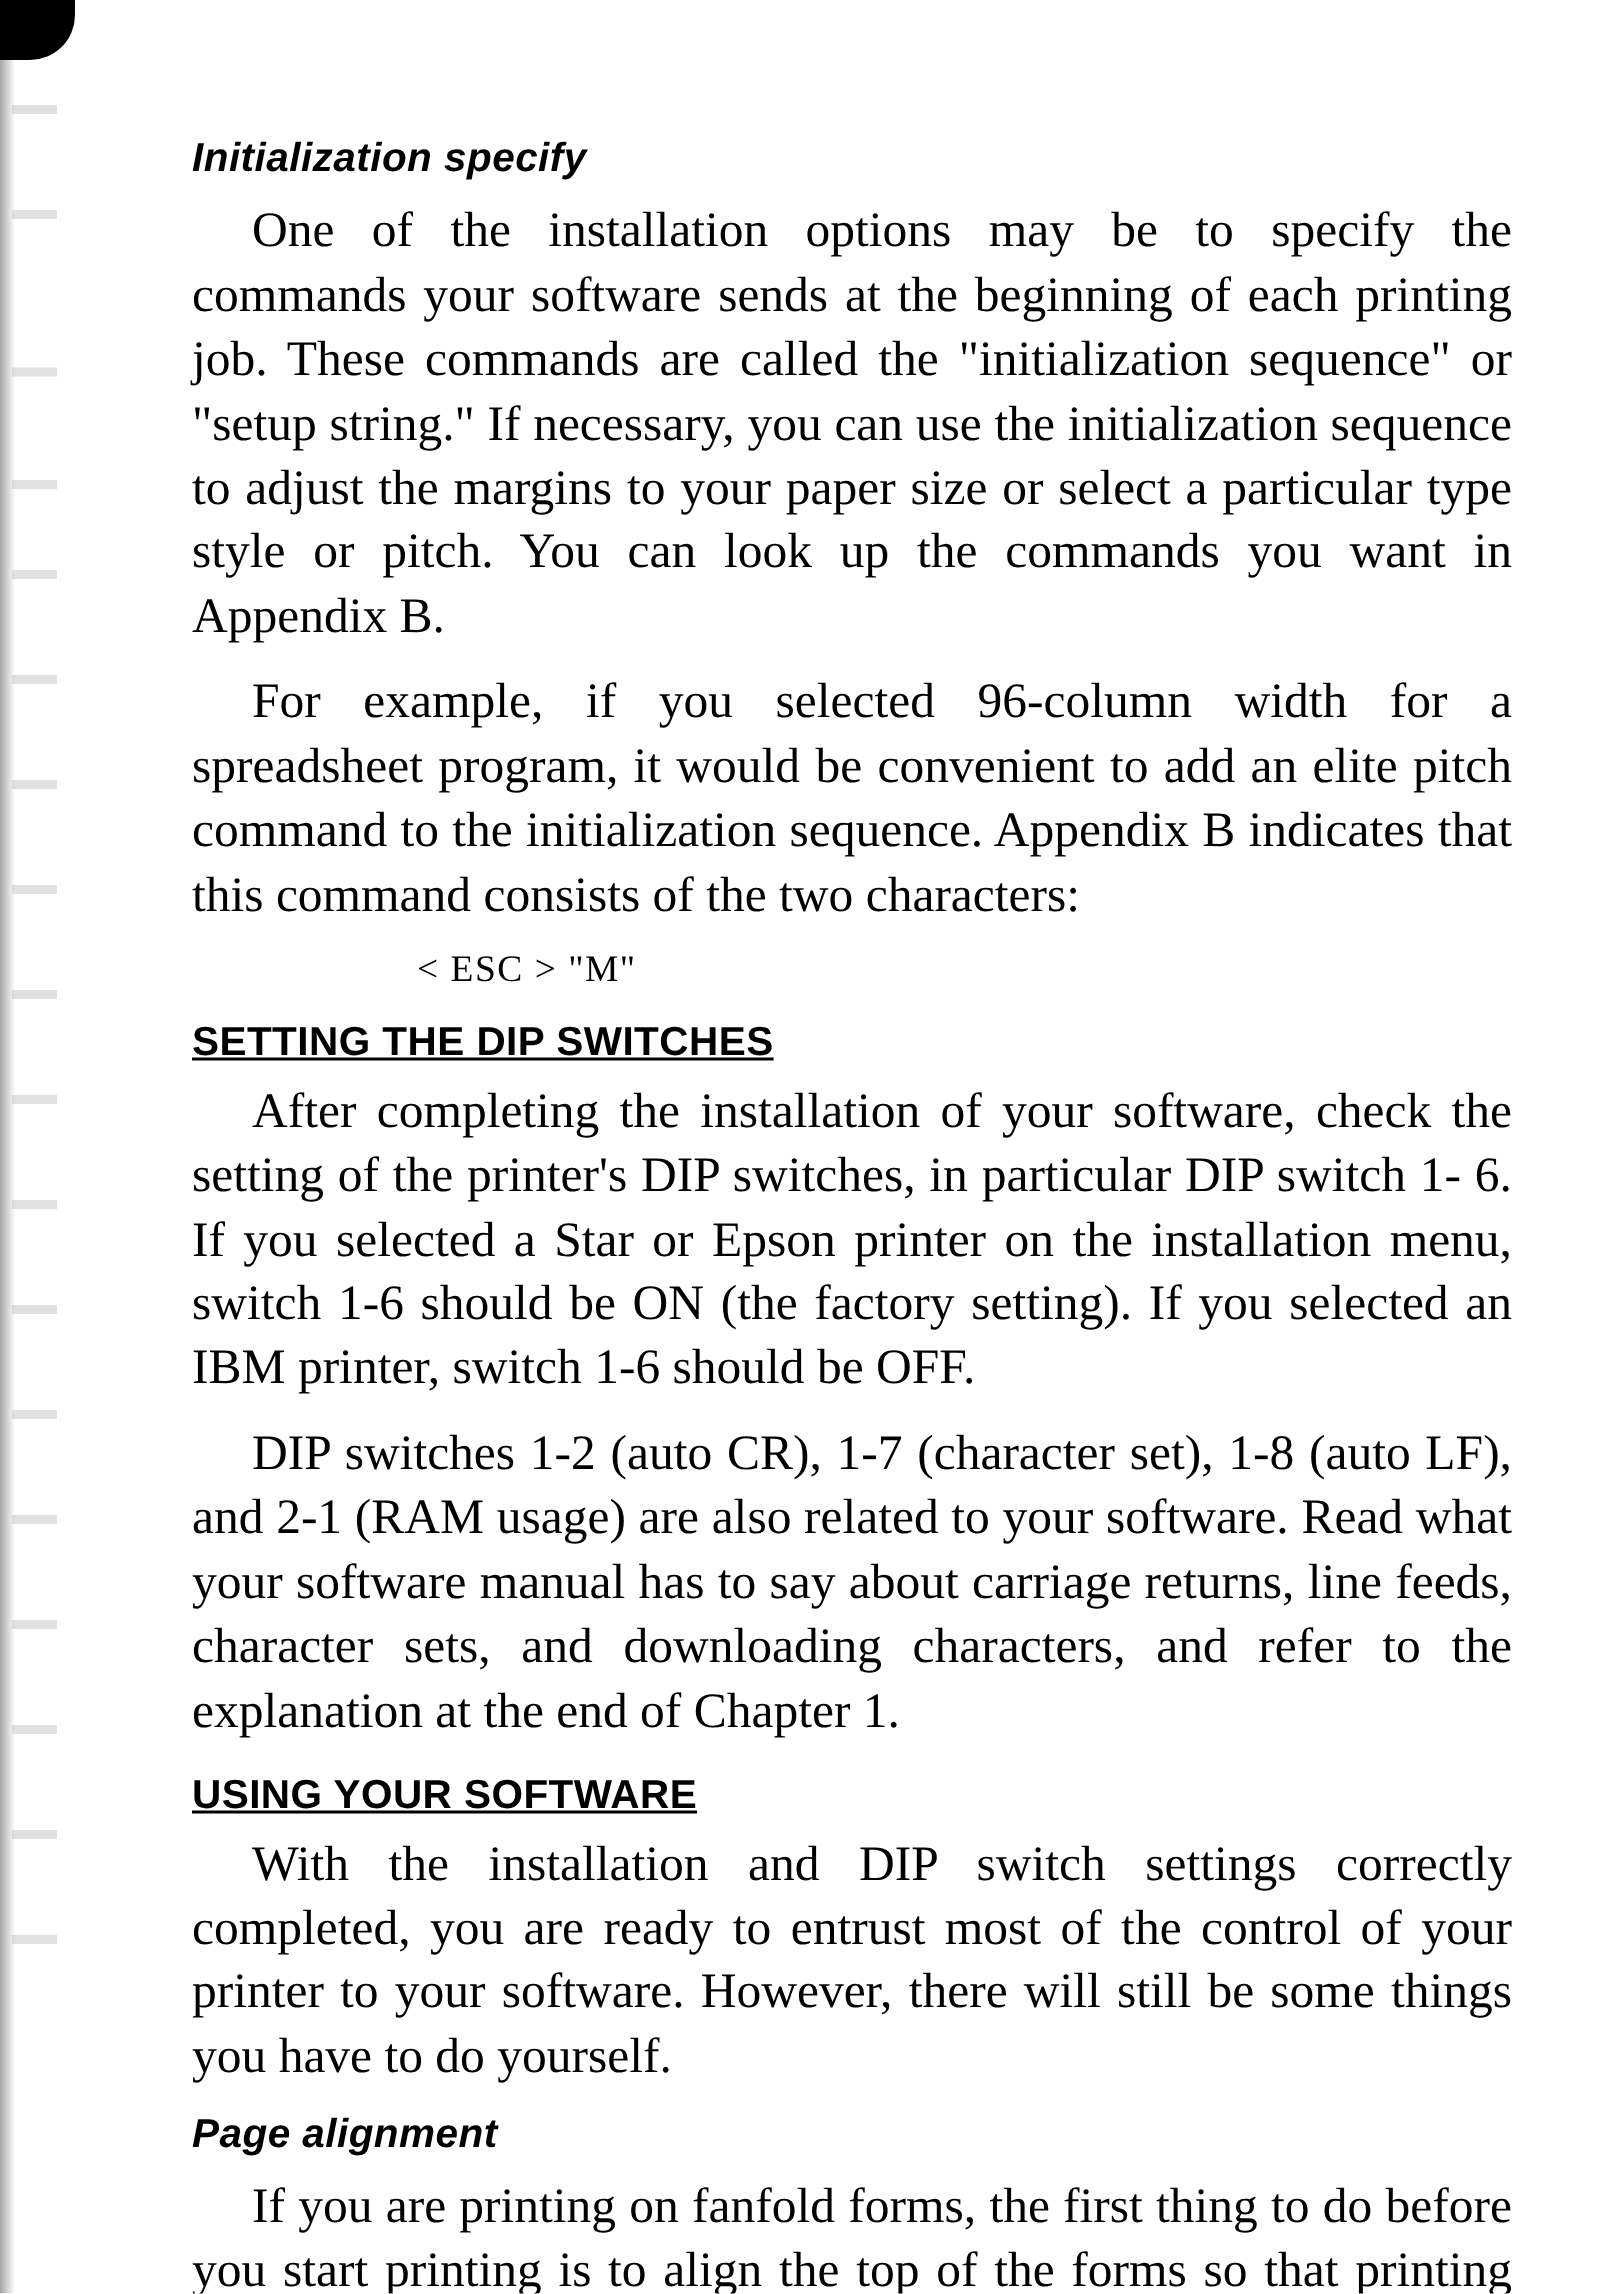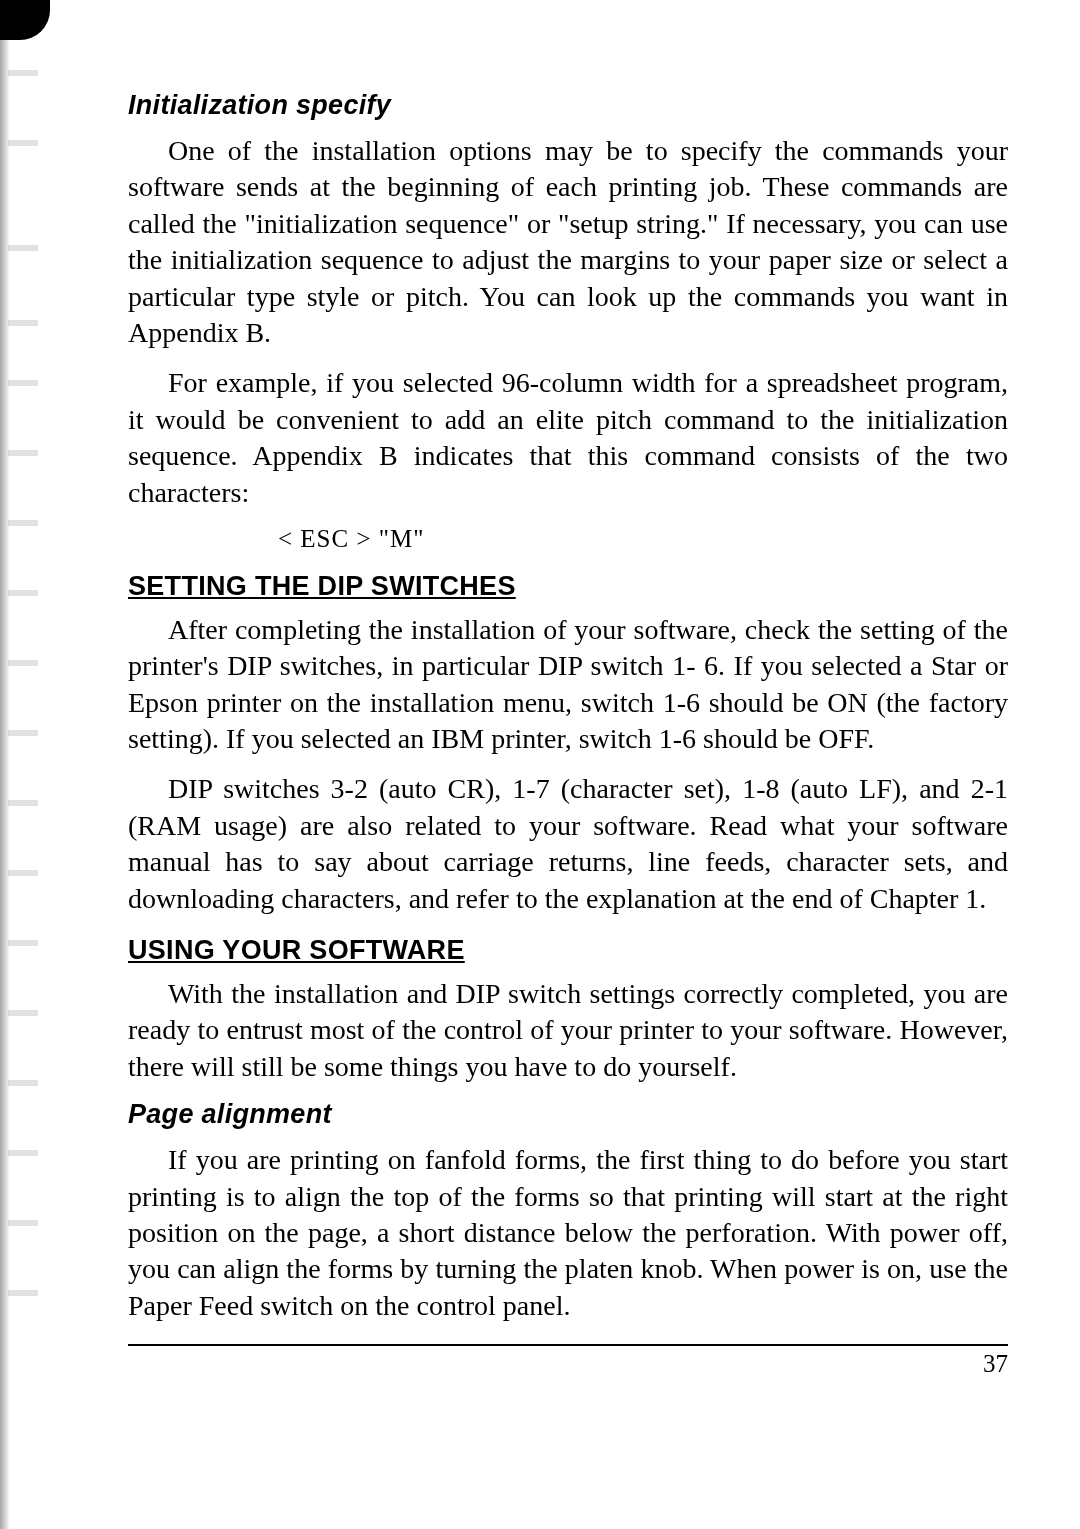--- a/index.html
+++ b/index.html
@@ -29,21 +29,21 @@
       font-family: Arial, Helvetica, sans-serif;
       font-weight: bold;
       font-size: 27px;
       color: #000;
       margin-top: 18px;
       margin-bottom: 10px;
       letter-spacing: 0.3px;
       text-decoration: underline;
     }
     .para {
-      font-size: 28px;
+      font-size: 33px;
       line-height: 1.3;
       text-align: justify;
       margin-bottom: 14px;
       color: #000;
     }
     .para .indent {
       display: inline-block;
       width: 40px;
     }
     .code-line {
@@ -124,21 +124,21 @@
 
   <div class="para"><span class="indent"></span><span>For example, if you selected 96-column width for a spreadsheet program, it would be convenient to add an elite pitch command to the initialization sequence. Appendix B indicates that this command consists of the two characters:</span></div>
 
   <div class="code-line">&lt; ESC &gt;   "M"</div>
 
 
   <div class="heading-bold">SETTING THE DIP SWITCHES</div>
 
   <div class="para"><span class="indent"></span><span>After completing the installation of your software, check the setting of the printer's DIP switches, in particular DIP switch 1- 6. If you selected a Star or Epson printer on the installation menu, switch 1-6 should be ON (the factory setting). If you selected an IBM printer, switch 1-6 should be OFF.</span></div>
 
-  <div class="para"><span class="indent"></span><span>DIP switches 3-2 (auto CR), 1-7 (character set), 1-8 (auto LF), and 2-1 (RAM usage) are also related to your software. Read what your software manual has to say about carriage returns, line feeds, character sets, and downloading characters, and refer to the explanation at the end of Chapter 1.</span></div>
+  <div class="para"><span class="indent"></span><span>DIP switches 1-2 (auto CR), 1-7 (character set), 1-8 (auto LF), and 2-1 (RAM usage) are also related to your software. Read what your software manual has to say about carriage returns, line feeds, character sets, and downloading characters, and refer to the explanation at the end of Chapter 1.</span></div>
 
   <div class="heading-bold">USING YOUR SOFTWARE</div>
 
   <div class="para"><span class="indent"></span><span>With the installation and DIP switch settings correctly completed, you are ready to entrust most of the control of your printer to your software. However, there will still be some things you have to do yourself.</span></div>
 
   <div class="heading-italic">Page alignment</div>
 
   <div class="para"><span class="indent"></span><span>If you are printing on fanfold forms, the first thing to do before you start printing is to align the top of the forms so that printing will start at the right position on the page, a short distance below the perforation. With power off, you can align the forms by turning the platen knob. When power is on, use the Paper Feed switch on the control panel.</span></div>
 
   <div class="footer-rule"></div>

